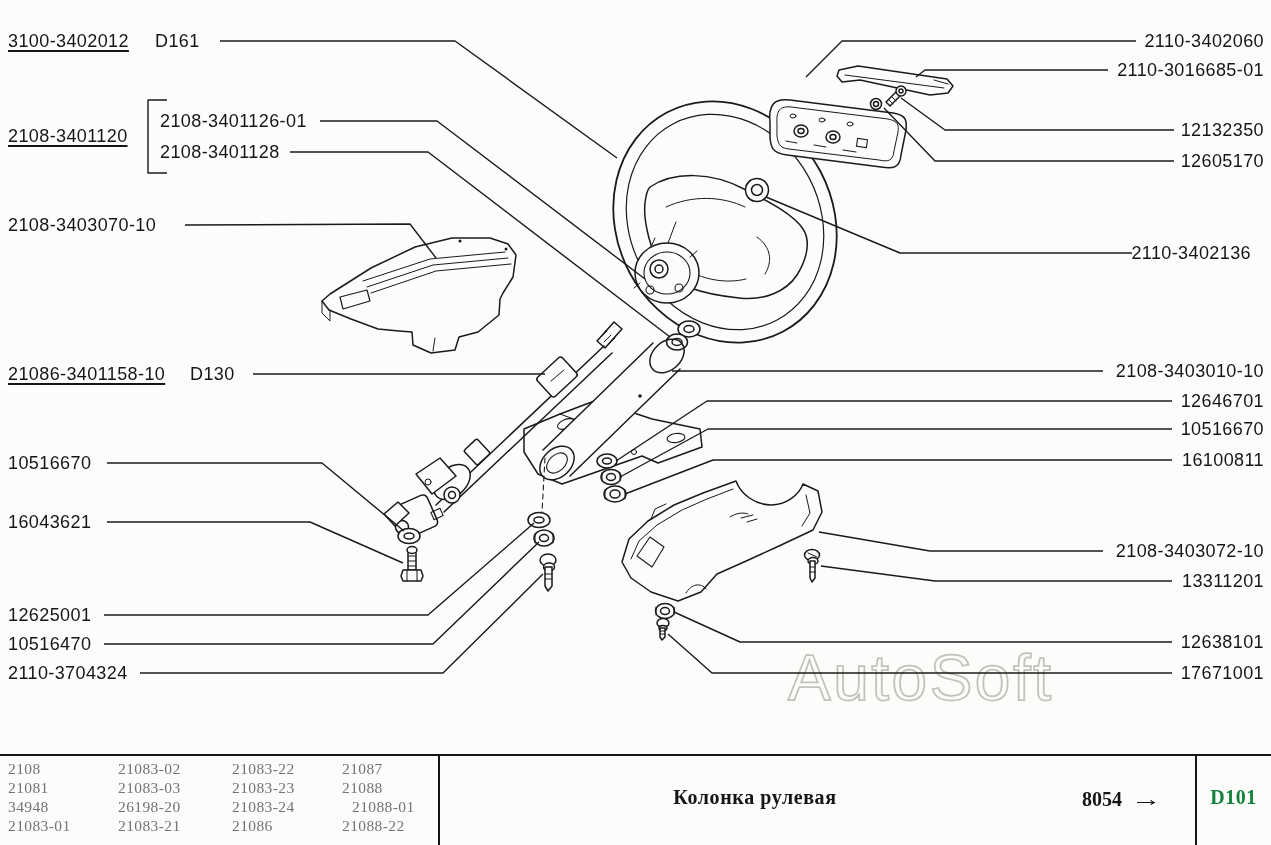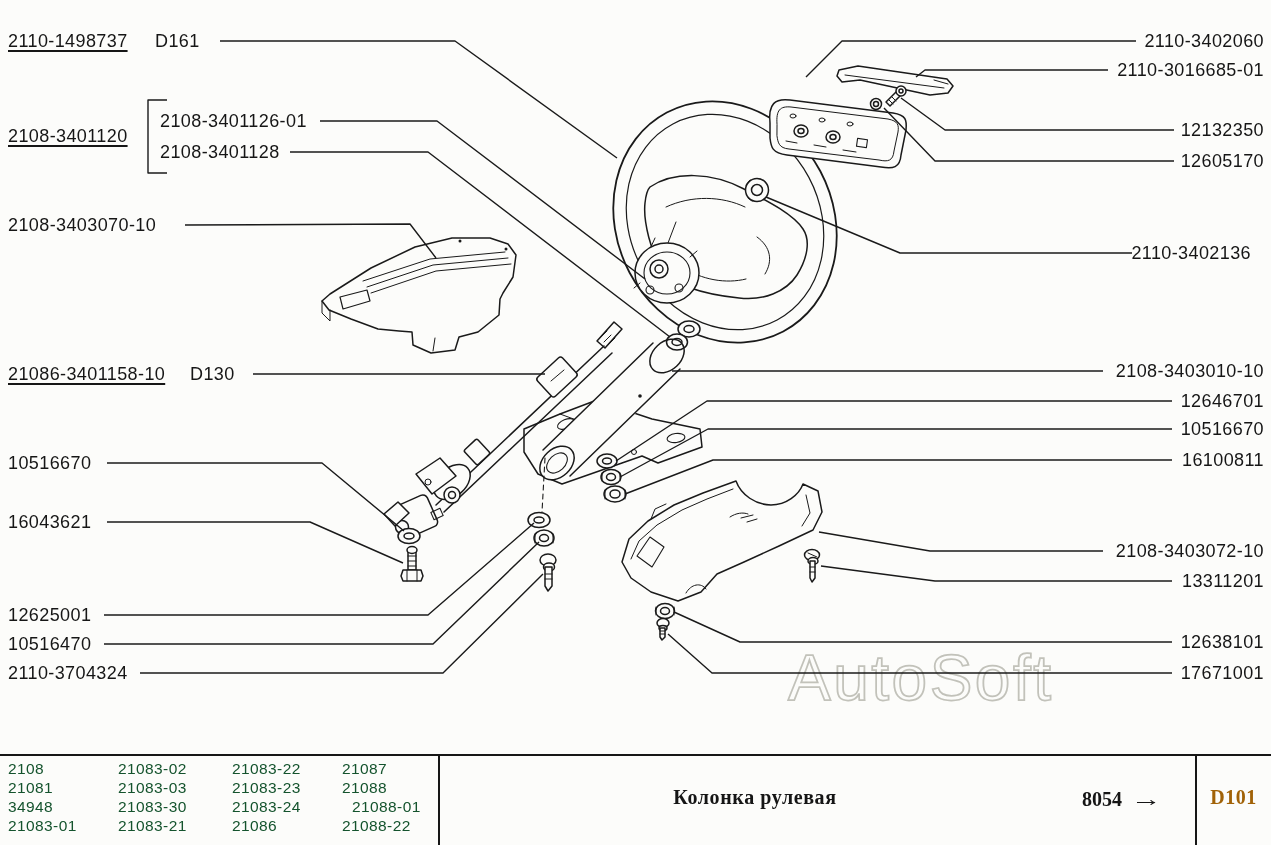--- a/index.html
+++ b/index.html
@@ -8,32 +8,32 @@
   .art{position:absolute;left:0;top:0;}
   .lbl{position:absolute;font-size:18px;line-height:20px;color:#161616;
        letter-spacing:.4px;white-space:nowrap;}
   .lbl.right{text-align:right;}
   .u{text-decoration:underline;text-underline-offset:3px;
      text-decoration-thickness:1.5px;}
   .ref{position:absolute;top:0;}
   
   .footer-rule{position:absolute;left:0;top:754px;width:1271px;height:2.4px;background:#161616;}
   .vline{position:absolute;top:756px;height:89px;width:2px;background:#161616;}
-  .model{position:absolute;font-family:Liberation Sans, sans-serif;font-size:15.5px;
-         line-height:19px;color:#14532d;letter-spacing:.4px;white-space:nowrap;}
+  .model{position:absolute;font-family:Liberation Serif, serif;font-size:15.5px;
+         line-height:19px;color:#737373;letter-spacing:.4px;white-space:nowrap;}
   .ftitle{position:absolute;left:540px;top:786px;width:430px;text-align:center;
           font-family:"Liberation Serif",serif;font-weight:bold;font-size:20px;
           color:#151515;letter-spacing:.6px;}
   .fpage{position:absolute;left:1082px;top:786px;width:108px;
          font-family:"Liberation Serif",serif;font-weight:bold;font-size:20px;
          color:#151515;display:flex;align-items:center;}
   .fpage .arr{font-size:22px;margin-left:9px;transform:scaleX(1.4);transform-origin:left center;}
   .fplate{position:absolute;left:1196px;top:786px;width:75px;text-align:center;
           font-family:"Liberation Serif",serif;font-weight:bold;font-size:20px;
-          color:#a16207;letter-spacing:.5px;}
+          color:#15803d;letter-spacing:.5px;}
 </style>
 </head>
 <body>
 
 <svg class="art" width="1271" height="755" viewBox="0 0 1271 755">
 
   <text x="788" y="700" font-size="64" letter-spacing="2.5" font-family="Liberation Sans, sans-serif" fill="none" stroke="#c2c2ba" stroke-width="1.75">AutoSoft</text>
 
   <g stroke="#1a1a1a" stroke-width="1.5" fill="none" stroke-linejoin="round" stroke-linecap="round">
 
@@ -244,21 +244,21 @@
     <polyline points="1172,460 713,460 625,494"></polyline>
     <polyline points="1103,551 930,551 819,532"></polyline>
     <polyline points="1172,581 935,581 821,566"></polyline>
     <polyline points="1172,642 740,642 674,612"></polyline>
     <polyline points="1172,673 712,673 668,634"></polyline>
     <path d="M167,100 L148,100 148,173 167,173"></path>
   </g>
 </svg>
 
 <div class="lbl" style="left:8px;top:31px;width:280px">
-  <span class="u">2110-1498737</span>
+  <span class="u">3100-3402012</span>
   <span class="ref" style="left:147px">D161</span>
 </div>
 <div class="lbl u" style="left:8px;top:126px">2108-3401120</div>
 <div class="lbl" style="left:160px;top:111px">2108-3401126-01</div>
 <div class="lbl" style="left:160px;top:142px">2108-3401128</div>
 <div class="lbl" style="left:8px;top:215px">2108-3403070-10</div>
 <div class="lbl" style="left:8px;top:364px;width:300px">
   <span class="u">21086-3401158-10</span>
   <span class="ref" style="left:182px">D130</span>
 </div>
@@ -289,21 +289,21 @@
 <div>
   <span class="model" style="left:8px;top:759px">2108</span>
   <span class="model" style="left:118px;top:759px">21083-02</span>
   <span class="model" style="left:232px;top:759px">21083-22</span>
   <span class="model" style="left:342px;top:759px">21087</span>
   <span class="model" style="left:8px;top:778px">21081</span>
   <span class="model" style="left:118px;top:778px">21083-03</span>
   <span class="model" style="left:232px;top:778px">21083-23</span>
   <span class="model" style="left:342px;top:778px">21088</span>
   <span class="model" style="left:8px;top:797px">34948</span>
-  <span class="model" style="left:118px;top:797px">21083-30</span>
+  <span class="model" style="left:118px;top:797px">26198-20</span>
   <span class="model" style="left:232px;top:797px">21083-24</span>
   <span class="model" style="left:352px;top:797px">21088-01</span>
   <span class="model" style="left:8px;top:816px">21083-01</span>
   <span class="model" style="left:118px;top:816px">21083-21</span>
   <span class="model" style="left:232px;top:816px">21086</span>
   <span class="model" style="left:342px;top:816px">21088-22</span>
 </div>
 
 <div class="ftitle">Колонка рулевая</div>
 <div class="fpage">

